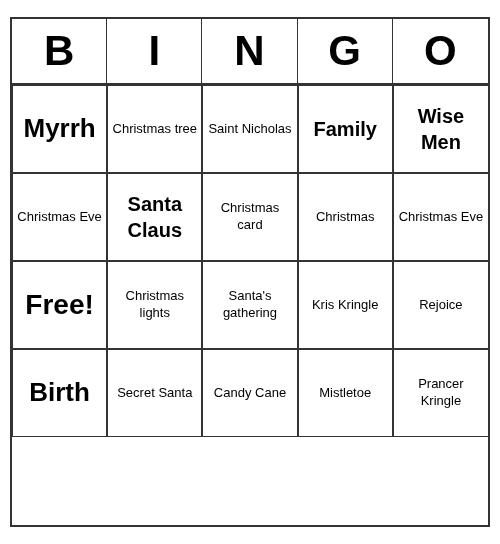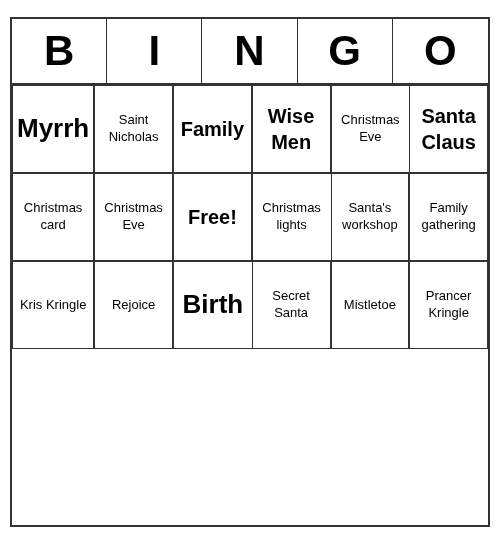--- a/index.html
+++ b/index.html
@@ -26,21 +26,21 @@
       font-size: 42px;
       font-weight: bold;
       padding: 8px 0;
       border-right: 1px solid #333;
     }
     .bingo-header-cell:last-child {
       border-right: none;
     }
     .bingo-grid {
       display: grid;
-      grid-template-columns: repeat(6, 1fr);
+      grid-template-columns: repeat(5, 1fr);
       grid-template-rows: repeat(5, 88px);
     }
     .bingo-cell {
       border: 1px solid #333;
       display: flex;
       align-items: center;
       justify-content: center;
       text-align: center;
       padding: 6px 4px;
       min-height: 88px;
@@ -58,84 +58,90 @@
     }
     .cell-text.large {
       font-size: 26px;
       font-weight: bold;
     }
     .cell-text.medium {
       font-size: 20px;
       font-weight: bold;
     }
     .cell-text.free {
-      font-size: 20px;
+      font-size: 28px;
       font-weight: bold;
     }
   </style>
 </head>
 <body>
 
 <div class="bingo-card">
   <div class="bingo-header">
   <div class="bingo-header-cell">B</div>
       <div class="bingo-header-cell">I</div>
       <div class="bingo-header-cell">N</div>
       <div class="bingo-header-cell">G</div>
       <div class="bingo-header-cell">O</div>
     </div>
   <div class="bingo-grid">
   <div class="bingo-cell">
         <span class="cell-text large">Myrrh</span>
+      </div>
+      <div class="bingo-cell">
+        <span class="cell-text">Christmas tree</span>
       </div>
       <div class="bingo-cell">
         <span class="cell-text">Saint Nicholas</span>
       </div>
       <div class="bingo-cell">
         <span class="cell-text medium">Family</span>
       </div>
       <div class="bingo-cell">
         <span class="cell-text medium">Wise Men</span>
       </div>
       <div class="bingo-cell">
         <span class="cell-text">Christmas Eve</span>
       </div>
       <div class="bingo-cell">
         <span class="cell-text medium">Santa Claus</span>
       </div>
       <div class="bingo-cell">
         <span class="cell-text">Christmas card</span>
       </div>
       <div class="bingo-cell">
+        <span class="cell-text">Christmas</span>
+      </div>
+      <div class="bingo-cell">
         <span class="cell-text">Christmas Eve</span>
       </div>
       <div class="bingo-cell">
         <span class="cell-text free">Free!</span>
       </div>
       <div class="bingo-cell">
         <span class="cell-text">Christmas lights</span>
       </div>
       <div class="bingo-cell">
-        <span class="cell-text">Santa's workshop</span>
-      </div>
-      <div class="bingo-cell">
-        <span class="cell-text">Family gathering</span>
+        <span class="cell-text">Santa's gathering</span>
       </div>
       <div class="bingo-cell">
         <span class="cell-text">Kris Kringle</span>
       </div>
       <div class="bingo-cell">
         <span class="cell-text">Rejoice</span>
       </div>
       <div class="bingo-cell">
         <span class="cell-text large">Birth</span>
       </div>
       <div class="bingo-cell">
         <span class="cell-text">Secret Santa</span>
       </div>
       <div class="bingo-cell">
+        <span class="cell-text">Candy Cane</span>
+      </div>
+      <div class="bingo-cell">
         <span class="cell-text">Mistletoe</span>
       </div>
       <div class="bingo-cell">
         <span class="cell-text">Prancer Kringle</span>
       </div>
     </div>
 </div>
 
 </body></html>

